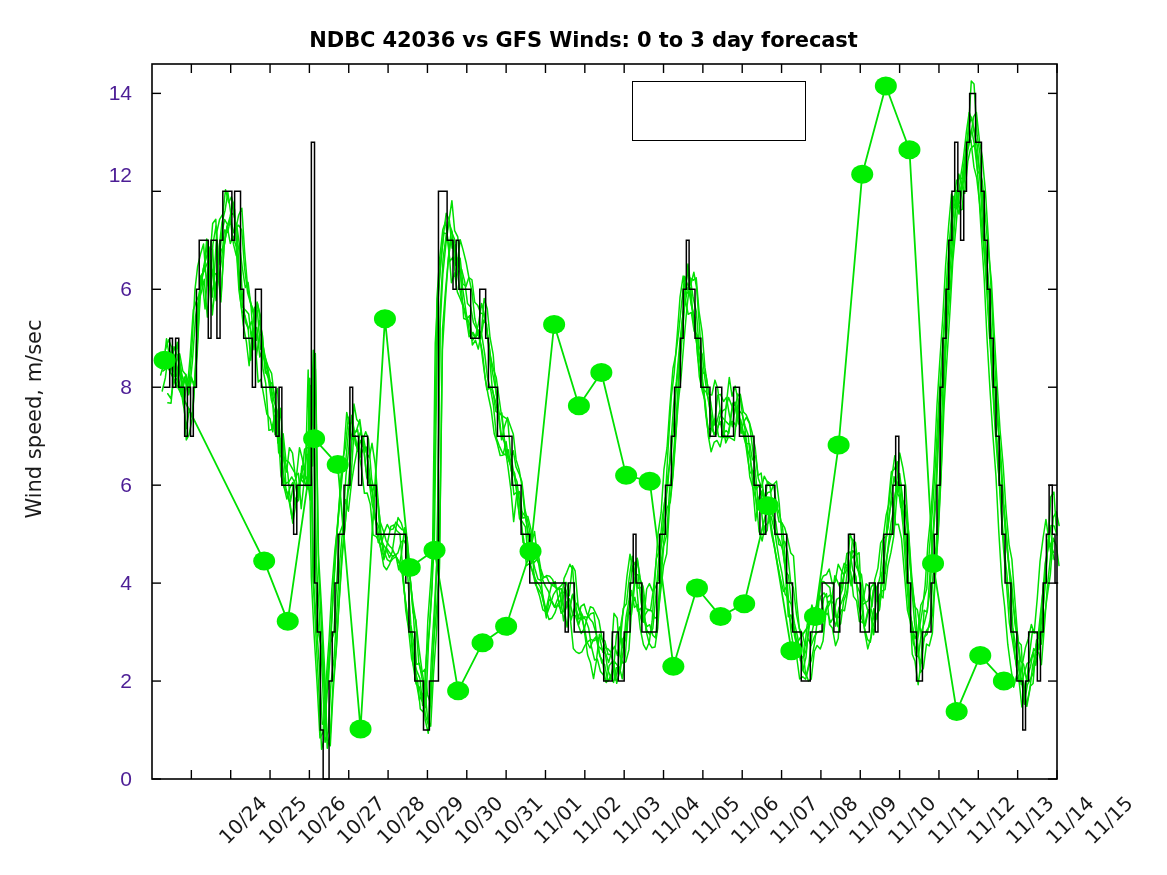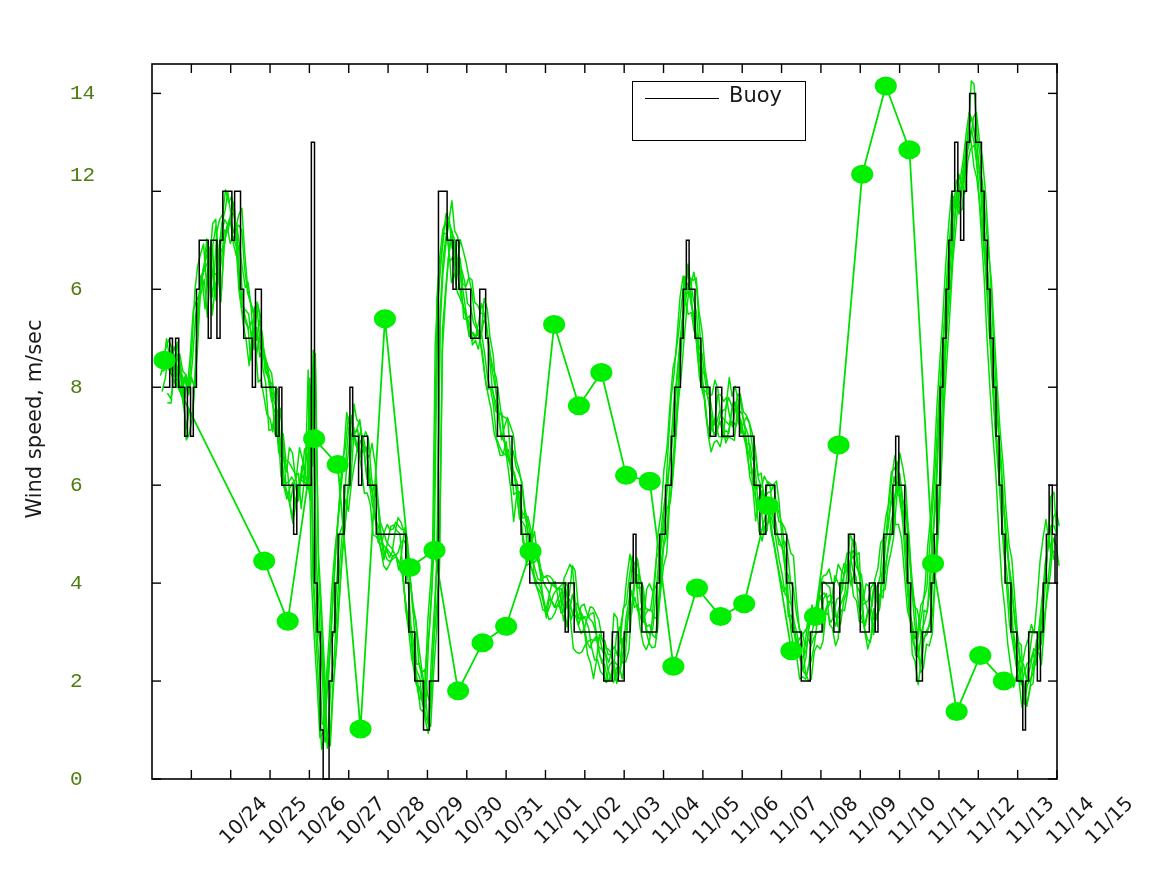--- a/index.html
+++ b/index.html
@@ -4,22 +4,22 @@
 <style>
   html,body{margin:0;padding:0;background:#ffffff;}
   body{width:1167px;height:875px;font-family:"DejaVu Sans",sans-serif;overflow:hidden;}
   #fig{position:relative;width:1167px;height:875px;background:#fff;}
   #title{
     position:absolute;left:0;top:28px;width:1167px;text-align:center;
     font-family:"DejaVu Sans",sans-serif;font-size:21px;font-weight:bold;color:#000;
     letter-spacing:-0.1px;
   }
   #plotsvg{position:absolute;left:0;top:0;}
-  .ytl{position:absolute;font-size:21px;color:#4d7c0f;font-family:Liberation Mono, monospace;
-       transform:translateY(-50%);}
+  .ytl{position:absolute;font-size:21px;color:#4c1d95;font-family:Liberation Sans, sans-serif;
+       text-align:right;transform:translateY(-50%);}
   .xtl{position:absolute;font-size:20px;color:#1a1a1a;font-family:"DejaVu Sans",sans-serif;
        transform-origin:right top;transform:rotate(-45deg);white-space:nowrap;}
   #ylabel{
     position:absolute;font-size:21px;color:#1a1a1a;font-family:"DejaVu Sans",sans-serif;
     transform-origin:center center;transform:rotate(-90deg);white-space:nowrap;
   }
   #legend{
     position:absolute;border:1.4px solid #000;background:#fff;
     box-sizing:border-box;
   }
@@ -27,20 +27,21 @@
   .legline{position:absolute;left:12px;top:14px;width:74px;height:0;border-top:1.6px solid #000;}
   .legline.green{border-top-color:#00e000;}
   .legtxt{position:absolute;left:96px;top:-1px;font-size:21px;color:#1a1a1a;
           font-family:"DejaVu Sans",sans-serif;white-space:nowrap;}
 </style>
 </head>
 <body>
 
 <div id="fig">
 
+  <div id="title">NDBC 42036 vs GFS Winds: 0 to 3 day forecast</div>
 
   <div id="ylabel" style="left: 0px; top: 421.5px; width: 200px; margin-left: -66px; margin-top: -15px; text-align: center;">Wind speed, m/sec</div>
 
   <svg id="plotsvg" width="1167" height="875">
     <g id="g-grid"></g>
     <g id="g-forecast">
         <path d="M167.88,402.85 L171.03,403.25 L173.78,374.44 L176.54,376.19 L179.68,353.77 L182.83,371.08 L185.59,374.44 L188.73,393.15 L191.49,378.52 L194.64,384.26 L197.39,342.23 L200.54,285.50 L203.29,273.06 L206.44,265.25 L209.19,258.37 L212.34,314.94 L215.10,287.60 L218.24,275.24 L221.00,296.36 L224.15,245.01 L226.90,227.56 L230.05,216.99 L232.80,201.96 L235.95,228.21 L238.71,214.97 L241.85,208.29 L244.61,251.35 L247.76,289.04 L250.51,301.63 L253.66,315.28 L256.41,355.86 L259.56,334.82 L262.31,334.85 L265.46,370.71 L268.22,377.87 L271.36,399.95 L274.12,409.14 L277.27,421.42 L280.02,453.80 L283.17,433.78 L285.92,460.31 L289.07,462.49 L291.83,467.61 L294.97,473.25 L297.73,489.70 L300.88,478.88 L303.63,482.77 L306.78,442.80 L309.53,442.01 L312.68,465.98 L315.43,368.93 L318.58,569.20 L321.34,623.70 L324.48,690.47 L327.24,748.31 L330.39,732.76 L333.14,682.63 L336.29,649.75 L339.04,601.40 L342.19,551.39 L344.94,527.26 L348.09,486.69 L350.85,457.42 L353.99,404.12 L356.75,419.52 L359.90,423.62 L362.65,446.04 L365.80,448.00 L368.55,464.71 L371.70,490.75 L374.46,487.58 L377.60,500.85 L380.36,538.19 L383.51,544.81 L386.26,548.99 L389.41,557.60 L392.16,552.14 L395.31,530.72 L398.06,517.60 L401.21,522.78 L403.97,532.14 L407.11,537.67 L409.87,573.82 L413.02,612.55 L415.77,620.12 L418.92,647.83 L421.67,668.31 L424.82,688.61 L427.58,718.59 L430.72,726.18 L433.48,674.38 L436.63,630.01 L439.38,567.99 L442.53,329.15 L445.28,293.24 L448.43,257.58 L451.18,230.82 L454.33,238.72 L457.09,264.81 L460.23,239.69 L462.99,249.67 L466.14,262.47 L468.89,277.49 L472.04,292.16 L474.79,318.26 L477.94,332.30 L480.69,339.04 L483.84,319.97 L486.60,324.51 L489.74,359.34 L492.50,391.05 L495.65,401.59 L498.40,415.95 L501.55,439.82 L504.30,427.15 L507.45,417.44 L510.21,425.55 L513.35,434.31 L516.11,459.64 L519.26,470.32 L522.01,486.31 L525.16,516.18 L527.91,516.57 L531.06,529.88 L533.81,572.70 L536.96,588.03 L539.72,596.55 L542.86,609.77 L545.62,611.66 L548.77,597.02 L551.52,584.98 L554.67,586.61 L557.42,588.87 L560.57,586.40 L563.33,582.77 L566.47,582.53 L569.23,595.77 L572.38,565.64 L575.13,570.80 L578.28,608.11 L581.03,615.97 L584.18,626.45 L586.93,641.74 L590.08,648.02 L592.84,640.73 L595.98,636.63 L598.74,650.45 L601.89,663.06 L604.64,664.52 L607.79,680.83 L610.54,679.20 L613.69,667.81 L616.44,635.32 L619.59,626.96 L622.35,647.71 L625.49,639.78 L628.25,611.94 L631.40,614.83 L634.15,589.73 L637.30,558.62 L640.05,577.67 L643.20,594.73 L645.96,630.44 L649.10,643.08 L651.86,647.72 L655.01,646.94 L657.76,627.81 L660.91,579.60 L663.66,546.61 L666.81,534.34 L669.56,489.78 L672.71,465.33 L675.47,428.84 L678.61,381.79 L681.37,346.52 L684.52,307.69 L687.27,289.38 L690.42,279.38 L693.17,298.02 L696.32,311.70 L699.08,346.64 L702.22,354.21 L704.98,379.01 L708.13,399.53 L710.88,413.65 L714.03,434.76 L716.78,433.84 L719.93,416.94 L722.68,410.91 L725.83,408.74 L728.59,397.42 L731.73,405.62 L734.49,414.09 L737.64,393.89 L740.39,398.23 L743.54,422.32 L746.29,417.36 L749.44,423.28 L752.19,445.08 L755.34,471.41 L758.10,502.82 L761.24,508.63 L764.00,534.59 L767.15,530.57 L769.90,500.41 L773.05,498.78 L775.80,504.46 L778.95,521.73 L781.71,522.48 L784.85,528.22 L787.61,538.48 L790.76,552.99 L793.51,556.09 L796.66,601.27 L799.41,629.17 L802.56,643.94 L805.31,672.00 L808.46,680.98 L811.22,679.21 L814.36,651.23 L817.12,645.42 L820.27,649.00 L823.02,641.10 L826.17,609.67 L828.92,605.50 L832.07,596.94 L834.83,575.64 L837.97,582.62 L840.73,589.27 L843.88,575.19 L846.63,569.94 L849.78,567.45 L852.53,550.68 L855.68,553.29 L858.43,571.91 L861.58,587.33 L864.34,627.71 L867.48,639.44 L870.24,642.25 L873.39,624.76 L876.14,615.91 L879.29,608.67 L882.04,572.27 L885.19,573.39 L887.94,548.45 L891.09,522.30 L893.85,508.40 L896.99,479.71 L899.75,453.09 L902.90,467.84 L905.65,485.92 L908.80,537.25 L911.55,585.10 L914.70,624.03 L917.46,643.76 L920.60,672.41 L923.36,668.40 L926.51,644.06 L929.26,645.89 L932.41,632.96 L935.16,579.92 L938.31,527.06 L941.06,472.44 L944.21,384.53 L946.97,318.56 L950.11,270.06 L952.87,236.43 L956.02,206.53 L958.77,174.00 L961.92,185.89 L964.67,193.41 L967.82,161.42 L970.58,148.71 L973.72,145.58 L976.48,150.78 L979.63,170.66 L982.38,181.66 L985.53,218.61 L988.28,250.09 L991.43,281.01 L994.18,332.71 L997.33,387.70 L1000.09,430.53 L1003.23,466.26 L1005.99,509.83 L1009.14,545.23 L1011.89,559.33 L1015.04,602.13 L1017.79,638.06 L1020.94,677.85 L1023.69,683.19 L1026.84,706.35 L1029.60,691.11 L1032.74,665.04 L1035.50,655.84 L1038.65,652.12 L1041.40,664.64 L1044.55,624.66 L1047.30,586.99 L1050.45,557.50 L1053.21,517.38 L1056.35,511.83 L1059.11,525.49" fill="none" stroke="#00e000" stroke-width="1.5" stroke-linejoin="round" stroke-linecap="round"></path>
         <path d="M165.44,349.46 L168.58,339.86 L171.34,346.75 L174.09,363.98 L177.24,342.14 L180.39,375.06 L183.14,388.42 L186.29,439.97 L189.04,434.89 L192.19,418.41 L194.95,379.15 L198.09,308.45 L200.85,275.68 L204.00,271.39 L206.75,238.91 L209.90,258.09 L212.65,223.53 L215.80,219.32 L218.56,281.49 L221.70,258.08 L224.46,229.96 L227.61,232.46 L230.36,220.11 L233.51,244.40 L236.26,255.62 L239.41,244.53 L242.16,266.51 L245.31,287.56 L248.07,282.39 L251.21,308.45 L253.97,349.74 L257.12,301.99 L259.87,315.76 L263.02,369.69 L265.77,383.58 L268.92,430.37 L271.67,429.44 L274.82,415.17 L277.58,436.98 L280.72,408.24 L283.48,459.54 L286.63,472.11 L289.38,447.64 L292.53,453.08 L295.28,476.54 L298.43,473.28 L301.19,508.68 L304.33,479.57 L307.09,476.78 L310.24,499.87 L312.99,386.23 L316.14,591.73 L318.89,635.44 L322.04,649.79 L324.79,697.93 L327.94,688.86 L330.70,642.51 L333.84,633.42 L336.60,584.08 L339.75,533.25 L342.50,525.51 L345.65,499.56 L348.40,511.16 L351.55,482.37 L354.31,464.81 L357.45,448.40 L360.21,457.25 L363.36,437.07 L366.11,452.13 L369.26,457.73 L372.01,443.34 L375.16,463.92 L377.91,498.11 L381.06,534.40 L383.82,559.77 L386.96,548.59 L389.72,552.85 L392.87,556.62 L395.62,554.25 L398.77,569.83 L401.52,552.84 L404.67,527.85 L407.42,557.67 L410.57,582.88 L413.33,612.55 L416.47,664.61 L419.23,663.23 L422.38,680.16 L425.13,719.48 L428.28,733.32 L431.03,694.77 L434.18,633.68 L436.94,560.36 L440.08,327.01 L442.84,274.52 L445.99,243.40 L448.74,222.67 L451.89,200.64 L454.64,230.61 L457.79,236.90 L460.54,274.70 L463.69,318.57 L466.45,319.55 L469.59,315.61 L472.35,344.97 L475.50,340.25 L478.25,349.15 L481.40,332.41 L484.15,298.43 L487.30,308.97 L490.06,337.70 L493.20,354.60 L495.96,391.51 L499.11,414.39 L501.86,412.95 L505.01,446.82 L507.76,465.45 L510.91,489.55 L513.66,521.62 L516.81,493.83 L519.57,491.66 L522.71,518.04 L525.47,517.57 L528.62,535.36 L531.37,544.52 L534.52,531.39 L537.27,555.17 L540.42,574.60 L543.17,599.47 L546.32,617.99 L549.08,599.15 L552.22,601.67 L554.98,607.41 L558.13,605.08 L560.88,609.41 L564.03,578.32 L566.78,572.33 L569.93,564.28 L572.69,569.61 L575.83,610.62 L578.59,624.99 L581.74,614.22 L584.49,631.91 L587.64,654.98 L590.39,662.40 L593.54,678.58 L596.29,661.71 L599.44,634.17 L602.20,639.69 L605.34,647.87 L608.10,648.93 L611.25,652.65 L614.00,613.36 L617.15,618.15 L619.90,654.98 L623.05,663.17 L625.81,661.76 L628.95,649.64 L631.71,607.45 L634.86,597.31 L637.61,611.03 L640.76,608.23 L643.51,622.18 L646.66,589.01 L649.41,583.64 L652.56,591.15 L655.32,587.49 L658.46,580.06 L661.22,544.75 L664.37,522.00 L667.12,507.91 L670.27,502.22 L673.02,475.11 L676.17,432.13 L678.92,374.45 L682.07,326.94 L684.83,296.64 L687.97,263.89 L690.73,284.95 L693.88,272.30 L696.63,288.02 L699.78,330.85 L702.53,378.89 L705.68,413.49 L708.44,429.42 L711.58,428.31 L714.34,434.09 L717.49,428.03 L720.24,421.53 L723.39,437.44 L726.14,405.77 L729.29,377.38 L732.04,396.24 L735.19,386.13 L737.95,399.95 L741.09,433.49 L743.85,420.22 L747.00,445.33 L749.75,476.77 L752.90,487.70 L755.65,520.87 L758.80,497.54 L761.56,491.55 L764.70,501.57 L767.46,481.38 L770.61,483.89 L773.36,484.84 L776.51,481.13 L779.26,503.78 L782.41,544.75 L785.16,569.08 L788.31,616.76 L791.07,615.00 L794.21,627.74 L796.97,653.79 L800.12,656.40 L802.87,670.15 L806.02,657.12 L808.77,622.98 L811.92,604.95 L814.67,615.30 L817.82,613.63 L820.58,623.75 L823.72,598.05 L826.48,593.53 L829.63,624.55 L832.38,628.02 L835.53,645.70 L838.28,638.20 L841.43,574.77 L844.19,563.17 L847.33,566.19 L850.09,533.81 L853.24,543.15 L855.99,555.13 L859.14,552.71 L861.89,608.51 L865.04,633.35 L867.79,648.93 L870.94,636.92 L873.70,608.77 L876.84,619.14 L879.60,600.63 L882.75,579.36 L885.50,545.31 L888.65,500.36 L891.40,471.69 L894.55,468.83 L897.31,461.78 L900.45,496.46 L903.21,517.65 L906.36,536.92 L909.11,592.55 L912.26,654.19 L915.01,661.35 L918.16,684.72 L920.91,663.42 L924.06,610.21 L926.82,612.23 L929.96,592.20 L932.72,543.24 L935.87,501.18 L938.62,437.52 L941.77,386.69 L944.52,365.82 L947.67,320.39 L950.42,286.09 L953.57,240.36 L956.33,190.54 L959.47,210.66 L962.23,209.37 L965.38,164.67 L968.13,135.17 L971.28,81.07 L974.03,84.10 L977.18,135.70 L979.94,153.19 L983.08,209.81 L985.84,253.15 L988.99,294.24 L991.74,371.35 L994.89,425.41 L997.64,463.66 L1000.79,494.56 L1003.54,505.08 L1006.69,540.80 L1009.45,574.51 L1012.59,599.86 L1015.35,620.77 L1018.50,641.96 L1021.25,644.96 L1024.40,704.19 L1027.15,702.03 L1030.30,686.28 L1033.06,683.42 L1036.20,643.94 L1038.96,649.73 L1042.11,627.98 L1044.86,580.87 L1048.01,545.55 L1050.76,496.95 L1053.91,492.10 L1056.66,533.41" fill="none" stroke="#00e000" stroke-width="1.5" stroke-linejoin="round" stroke-linecap="round"></path>
         <path d="M165.70,364.62 L168.85,360.24 L171.60,350.82 L174.36,376.61 L177.51,354.65 L180.65,377.74 L183.41,402.63 L186.56,428.54 L189.31,408.94 L192.46,418.27 L195.21,373.63 L198.36,302.66 L201.11,281.77 L204.26,264.20 L207.02,244.77 L210.16,286.88 L212.92,244.04 L216.07,225.97 L218.82,264.64 L221.97,231.68 L224.72,219.50 L227.87,225.27 L230.62,219.36 L233.77,232.78 L236.53,223.47 L239.67,246.94 L242.43,297.35 L245.58,322.53 L248.33,328.90 L251.48,321.57 L254.23,332.33 L257.38,303.12 L260.14,314.86 L263.28,357.06 L266.04,364.16 L269.19,381.37 L271.94,383.32 L275.09,399.20 L277.84,443.07 L280.99,438.41 L283.74,485.54 L286.89,499.02 L289.65,488.52 L292.79,482.45 L295.55,504.87 L298.70,485.85 L301.45,479.21 L304.60,449.07 L307.35,447.52 L310.50,449.51 L313.26,350.31 L316.40,562.19 L319.16,612.41 L322.31,675.54 L325.06,742.21 L328.21,731.50 L330.96,683.27 L334.11,657.92 L336.86,611.60 L340.01,558.72 L342.77,528.81 L345.91,476.22 L348.67,449.42 L351.82,415.30 L354.57,433.50 L357.72,429.86 L360.47,455.34 L363.62,448.61 L366.37,447.14 L369.52,484.16 L372.28,504.82 L375.42,516.15 L378.18,542.42 L381.33,544.26 L384.08,532.63 L387.23,524.45 L389.98,529.89 L393.13,529.00 L395.89,522.09 L399.03,526.55 L401.79,529.54 L404.94,530.33 L407.69,574.63 L410.84,624.91 L413.59,642.12 L416.74,684.81 L419.49,700.27 L422.64,693.20 L425.40,715.29 L428.54,725.64 L431.30,659.84 L434.45,606.52 L437.20,553.79 L440.35,307.89 L443.10,258.28 L446.25,234.54 L449.01,222.72 L452.15,231.79 L454.91,265.63 L458.06,258.14 L460.81,276.45 L463.96,297.06 L466.71,316.76 L469.86,325.00 L472.61,340.34 L475.76,335.37 L478.52,323.31 L481.66,303.49 L484.42,314.69 L487.57,335.98 L490.32,356.13 L493.47,369.45 L496.22,377.44 L499.37,400.25 L502.12,420.12 L505.27,446.88 L508.03,457.90 L511.17,467.02 L513.93,494.77 L517.08,491.82 L519.83,501.11 L522.98,542.37 L525.73,544.92 L528.88,542.21 L531.64,563.86 L534.78,552.76 L537.54,550.08 L540.69,568.47 L543.44,576.89 L546.59,576.69 L549.34,582.94 L552.49,584.87 L555.24,581.55 L558.39,599.55 L561.15,613.29 L564.29,609.44 L567.05,627.04 L570.20,605.89 L572.95,594.08 L576.10,610.05 L578.85,618.03 L582.00,619.69 L584.76,616.79 L587.90,617.64 L590.66,613.69 L593.81,612.71 L596.56,634.82 L599.71,655.82 L602.46,660.30 L605.61,681.80 L608.36,680.61 L611.51,673.53 L614.27,661.24 L617.41,665.35 L620.17,671.13 L623.32,650.03 L626.07,617.07 L629.22,598.98 L631.97,568.37 L635.12,562.00 L637.87,588.30 L641.02,587.33 L643.78,616.30 L646.92,626.65 L649.68,624.69 L652.83,635.17 L655.58,637.97 L658.73,598.92 L661.48,560.19 L664.63,534.73 L667.39,479.13 L670.53,457.84 L673.29,430.61 L676.44,386.42 L679.19,357.58 L682.34,323.39 L685.09,289.22 L688.24,268.69 L690.99,302.28 L694.14,321.04 L696.90,346.07 L700.04,360.25 L702.80,389.40 L705.95,391.54 L708.70,399.05 L711.85,428.83 L714.60,422.34 L717.75,395.13 L720.51,394.35 L723.65,401.47 L726.41,397.47 L729.56,415.88 L732.31,426.68 L735.46,406.27 L738.21,412.18 L741.36,432.42 L744.11,431.77 L747.26,455.75 L750.02,473.08 L753.16,470.80 L755.92,489.68 L759.07,485.36 L761.82,494.36 L764.97,497.75 L767.72,492.54 L770.87,491.66 L773.62,484.88 L776.77,506.56 L779.53,514.30 L782.67,528.51 L785.43,561.60 L788.58,600.35 L791.33,604.33 L794.48,635.71 L797.23,645.33 L800.38,643.93 L803.14,670.98 L806.28,675.81 L809.04,662.84 L812.19,631.41 L814.94,618.73 L818.09,601.26 L820.84,596.37 L823.99,592.90 L826.74,597.72 L829.89,595.12 L832.65,596.76 L835.79,617.10 L838.55,617.59 L841.70,609.76 L844.45,610.81 L847.60,592.22 L850.35,560.11 L853.50,555.93 L856.26,566.68 L859.40,572.89 L862.16,604.82 L865.31,602.59 L868.06,600.86 L871.21,586.93 L873.96,583.37 L877.11,601.52 L879.86,594.24 L883.01,597.85 L885.77,563.54 L888.91,544.92 L891.67,532.29 L894.82,495.88 L897.57,482.00 L900.72,507.48 L903.47,501.37 L906.62,520.96 L909.37,558.87 L912.52,588.97 L915.28,608.87 L918.42,655.89 L921.18,663.09 L924.33,636.90 L927.08,634.43 L930.23,618.98 L932.98,575.71 L936.13,545.32 L938.89,498.17 L942.03,409.12 L944.79,346.53 L947.94,285.44 L950.69,230.62 L953.84,203.39 L956.59,180.27 L959.74,178.06 L962.49,178.65 L965.64,157.93 L968.40,141.76 L971.54,129.11 L974.30,143.92 L977.45,170.89 L980.20,174.79 L983.35,213.24 L986.10,253.69 L989.25,290.19 L992.01,344.18 L995.15,393.21 L997.91,426.01 L1001.06,460.13 L1003.81,504.40 L1006.96,541.82 L1009.71,572.99 L1012.86,628.18 L1015.61,646.23 L1018.76,669.86 L1021.52,680.80 L1024.66,701.46 L1027.42,684.75 L1030.57,678.86 L1033.32,672.65 L1036.47,640.22 L1039.22,637.07 L1042.37,598.94 L1045.12,563.60 L1048.27,547.16 L1051.03,525.39 L1054.17,526.03 L1056.93,535.02" fill="none" stroke="#00e000" stroke-width="1.5" stroke-linejoin="round" stroke-linecap="round"></path>
         <path d="M162.92,371.04 L166.07,368.72 L168.82,350.66 L171.57,368.80 L174.72,354.89 L177.87,376.72 L180.62,388.17 L183.77,407.37 L186.53,383.13 L189.67,388.69 L192.43,361.19 L195.58,316.14 L198.33,302.48 L201.48,291.85 L204.23,279.34 L207.38,317.09 L210.14,276.02 L213.28,269.16 L216.04,300.74 L219.19,247.17 L221.94,222.72 L225.09,210.23 L227.84,192.27 L230.99,214.97 L233.74,213.02 L236.89,230.25 L239.65,280.62 L242.79,307.48 L245.55,310.18 L248.70,313.94 L251.45,339.92 L254.60,307.17 L257.35,310.59 L260.50,349.19 L263.26,347.14 L266.40,362.34 L269.16,378.19 L272.31,398.50 L275.06,434.71 L278.21,429.79 L280.96,475.73 L284.11,487.30 L286.86,491.89 L290.01,502.89 L292.77,523.13 L295.91,503.30 L298.67,499.77 L301.82,465.94 L304.57,470.77 L307.72,488.80 L310.47,385.57 L313.62,581.44 L316.37,622.85 L319.52,669.48 L322.28,724.29 L325.42,718.79 L328.18,670.02 L331.33,630.25 L334.08,580.34 L337.23,528.96 L339.98,499.71 L343.13,466.04 L345.89,459.50 L349.03,426.07 L351.79,439.91 L354.94,435.13 L357.69,451.34 L360.84,440.31 L363.59,446.60 L366.74,477.71 L369.49,484.17 L372.64,492.71 L375.40,519.52 L378.54,526.62 L381.30,537.72 L384.45,552.38 L387.20,559.52 L390.35,561.68 L393.10,558.45 L396.25,556.84 L399.01,561.49 L402.15,567.77 L404.91,597.30 L408.06,623.96 L410.81,630.47 L413.96,659.81 L416.71,670.88 L419.86,678.15 L422.61,705.43 L425.76,707.61 L428.52,642.95 L431.66,592.85 L434.42,539.57 L437.57,307.24 L440.32,268.50 L443.47,234.52 L446.22,213.20 L449.37,220.13 L452.12,248.22 L455.27,244.68 L458.03,277.30 L461.17,297.29 L463.93,307.75 L467.08,317.54 L469.83,334.11 L472.98,332.39 L475.73,337.52 L478.88,329.66 L481.64,334.25 L484.78,354.36 L487.54,378.11 L490.69,389.69 L493.44,405.42 L496.59,438.40 L499.34,446.06 L502.49,452.82 L505.24,454.93 L508.39,449.87 L511.15,470.74 L514.29,475.41 L517.05,481.76 L520.20,509.38 L522.95,513.18 L526.10,517.63 L528.85,545.45 L532.00,556.06 L534.76,568.19 L537.90,579.08 L540.66,580.29 L543.81,577.76 L546.56,575.51 L549.71,576.15 L552.46,579.37 L555.61,587.54 L558.36,588.91 L561.51,588.76 L564.27,612.83 L567.41,604.13 L570.17,616.61 L573.32,648.44 L576.07,651.85 L579.22,653.47 L581.97,651.80 L585.12,645.15 L587.87,641.69 L591.02,639.42 L593.78,640.80 L596.92,639.15 L599.68,637.52 L602.83,652.26 L605.58,653.35 L608.73,662.44 L611.48,651.55 L614.63,646.29 L617.39,655.45 L620.53,639.59 L623.29,608.39 L626.44,603.72 L629.19,578.08 L632.34,556.20 L635.09,574.39 L638.24,574.83 L640.99,601.81 L644.14,620.14 L646.90,630.40 L650.04,634.81 L652.80,628.51 L655.95,594.57 L658.70,559.92 L661.85,541.49 L664.60,502.50 L667.75,486.49 L670.51,449.37 L673.65,405.41 L676.41,381.16 L679.56,346.11 L682.31,318.52 L685.46,300.06 L688.21,314.31 L691.36,312.44 L694.11,331.03 L697.26,334.99 L700.02,361.93 L703.16,372.61 L705.92,375.07 L709.07,394.26 L711.82,395.10 L714.97,380.12 L717.72,388.62 L720.87,415.93 L723.62,418.80 L726.77,422.38 L729.53,425.33 L732.67,403.31 L735.43,402.28 L738.58,423.55 L741.33,427.58 L744.48,439.57 L747.23,449.03 L750.38,458.30 L753.14,488.65 L756.28,500.52 L759.04,531.23 L762.19,540.93 L764.94,525.58 L768.09,523.08 L770.84,515.75 L773.99,528.39 L776.74,534.51 L779.89,540.89 L782.65,550.18 L785.79,571.38 L788.55,575.72 L791.70,606.73 L794.45,623.13 L797.60,636.58 L800.35,660.64 L803.50,656.48 L806.26,650.07 L809.40,625.51 L812.16,615.44 L815.31,608.91 L818.06,602.77 L821.21,581.20 L823.96,581.81 L827.11,585.03 L829.86,587.59 L833.01,617.35 L835.77,626.14 L838.91,607.79 L841.67,602.07 L844.82,593.22 L847.57,567.46 L850.72,571.87 L853.47,596.33 L856.62,600.86 L859.37,621.48 L862.52,622.27 L865.28,625.63 L868.42,609.82 L871.18,609.40 L874.33,620.89 L877.08,589.72 L880.23,575.89 L882.98,539.50 L886.13,515.07 L888.89,503.96 L892.03,475.82 L894.79,455.73 L897.94,475.81 L900.69,483.23 L903.84,517.94 L906.59,565.10 L909.74,610.13 L912.49,628.16 L915.64,655.57 L918.40,656.79 L921.54,631.05 L924.30,623.30 L927.45,610.39 L930.20,569.92 L933.35,527.76 L936.10,479.38 L939.25,409.35 L942.01,360.79 L945.15,315.40 L947.91,276.31 L951.06,245.19 L953.81,208.25 L956.96,204.50 L959.71,203.03 L962.86,171.39 L965.61,151.12 L968.76,125.62 L971.52,117.16 L974.66,134.96 L977.42,145.99 L980.57,188.63 L983.32,237.61 L986.47,285.33 L989.22,332.52 L992.37,374.98 L995.12,417.81 L998.27,459.22 L1001.03,505.29 L1004.17,549.67 L1006.93,574.33 L1010.08,612.12 L1012.83,631.61 L1015.98,664.90 L1018.73,677.90 L1021.88,706.97 L1024.64,693.95 L1027.78,675.22 L1030.54,666.63 L1033.69,648.54 L1036.44,652.48 L1039.59,622.06 L1042.34,595.98 L1045.49,571.88 L1048.24,539.46 L1051.39,546.35 L1054.15,559.55" fill="none" stroke="#00e000" stroke-width="1.5" stroke-linejoin="round" stroke-linecap="round"></path>
@@ -184,19 +185,15 @@
       <div class="xtl" style="left: 826.913px; top: 791px;">11/09</div>
       <div class="xtl" style="left: 866.261px; top: 791px;">11/10</div>
       <div class="xtl" style="left: 905.609px; top: 791px;">11/11</div>
       <div class="xtl" style="left: 944.957px; top: 791px;">11/12</div>
       <div class="xtl" style="left: 984.304px; top: 791px;">11/13</div>
       <div class="xtl" style="left: 1023.65px; top: 791px;">11/14</div>
       <div class="xtl" style="left: 1063px; top: 791px;">11/15</div>
     </div>
 
   <div id="legend" style="left: 632px; top: 81px; width: 174px; height: 60px;">
-    <div class="legrow" style="top:2px">
-      <span class="legline"></span>
-      <span class="legtxt">Buoy</span>
-    </div>
   </div>
 
 </div>
 
 </body></html>

